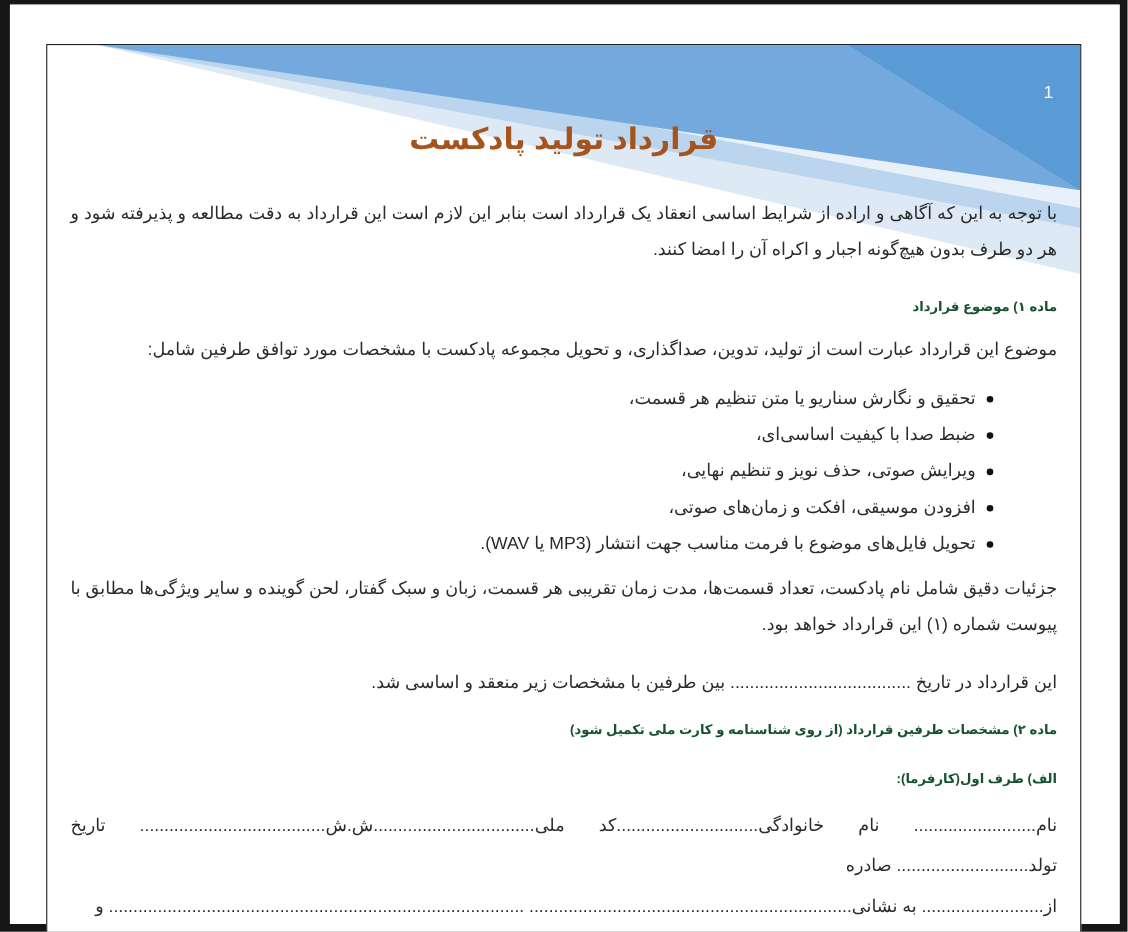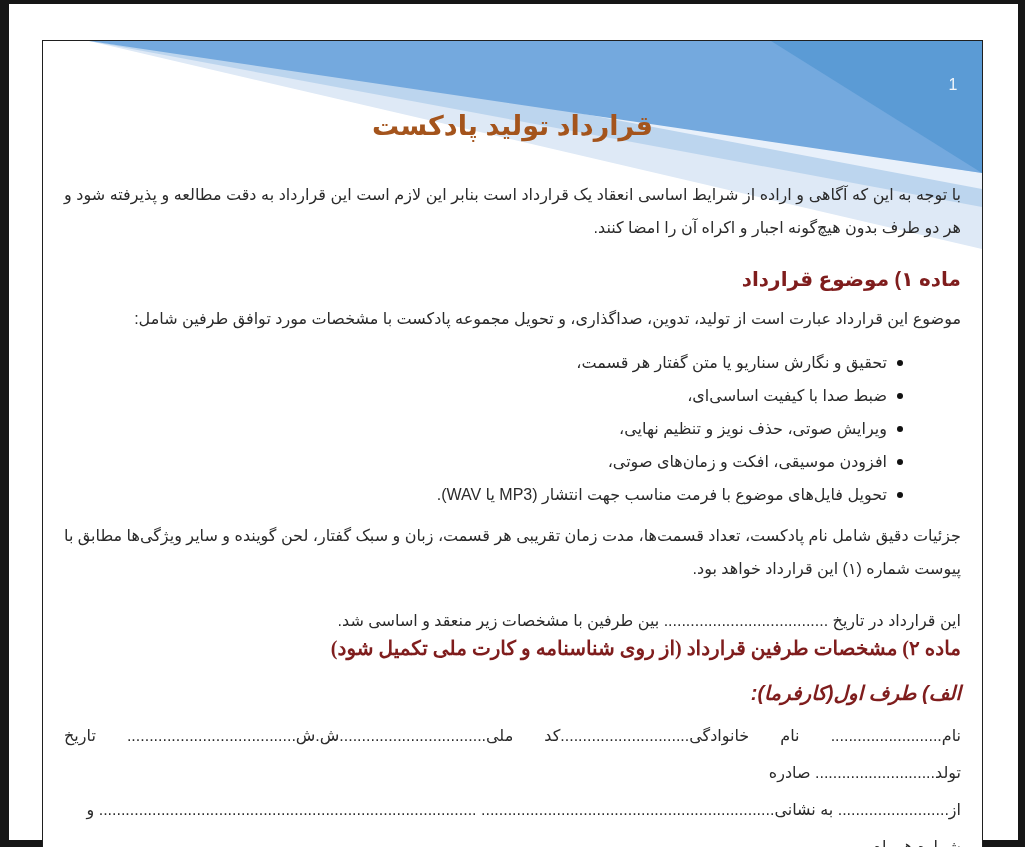--- a/index.html
+++ b/index.html
@@ -28,35 +28,35 @@
   }
   
   .content{position:relative;padding:0 21px;color:#2b2b2b;font-size:16px;}
   .doc-title{
     margin:70px 0 0;text-align:center;font-weight:bold;font-size:27px;line-height:30px;
     color:#a4541c;
   }
   p,h2,h3{margin:0;font-weight:normal;}
   .para{line-height:33px;text-align:justify;}
   .intro{margin-top:37px;}
-  .heading{font-weight:bold;color:#7f1d1d;font-size:20px;line-height:22px;}
+  .heading{font-weight:bold;color:#14532d;font-size:12px;line-height:22px;}
   .h-article1{margin-top:24px;}
   .lead{margin-top:12px;line-height:33px;}
   ul.bullets{list-style:none;margin:11px 58px 0 0;padding:0;}
   ul.bullets li{
     position:relative;padding-right:16px;line-height:33px;
   }
   ul.bullets li::before{
     content:"";position:absolute;right:0;top:14px;width:6px;height:6px;border-radius:50%;
     background:#111;
   }
   .details{margin-top:8px;}
   .date-line{margin-top:19px;line-height:33px;text-align:right;}
-  .h-article2{font-family:Liberation Serif, serif;}
-  .h-party{margin-top:23px;font-style:italic;}
+  .h-article2{margin-top:15px;}
+  .h-party{margin-top:23px;}
   .form-line{line-height:37px;text-align:justify;}
   .form-line.first{margin-top:13px;}
   .form-line.last{text-align:right;}
 </style>
 </head>
 <body>
 
 <div class="viewer">
 </div>
 
@@ -75,21 +75,21 @@
 
     <h1 class="doc-title">قرارداد تولید پادکست</h1>
 
     <p class="para intro">با توجه به این که آگاهی و اراده از شرایط اساسی انعقاد یک قرارداد است بنابر این لازم است این قرارداد به دقت مطالعه و پذیرفته شود و هر دو طرف بدون هیچ‌گونه اجبار و اکراه آن را امضا کنند.</p>
 
     <h2 class="heading h-article1">ماده ۱) موضوع قرارداد</h2>
 
     <p class="para lead">موضوع این قرارداد عبارت است از تولید، تدوین، صداگذاری، و تحویل مجموعه پادکست با مشخصات مورد توافق طرفین شامل:</p>
 
     <ul class="bullets">
-      <li>تحقیق و نگارش سناریو یا متن گفتار هر قسمت،</li>
+      <li>تحقیق و نگارش سناریو یا متن تنظیم هر قسمت،</li>
       <li>ضبط صدا با کیفیت اساسی‌ای،</li>
       <li>ویرایش صوتی، حذف نویز و تنظیم نهایی،</li>
       <li>افزودن موسیقی، افکت و زمان‌های صوتی،</li>
       <li>تحویل فایل‌های موضوع با فرمت مناسب جهت انتشار (MP3 یا WAV).</li>
     </ul>
 
     <p class="para details">جزئیات دقیق شامل نام پادکست، تعداد قسمت‌ها، مدت زمان تقریبی هر قسمت، زبان و سبک گفتار، لحن گوینده و سایر ویژگی‌ها مطابق با پیوست شماره (۱) این قرارداد خواهد بود.</p>
 
     <p class="date-line">این قرارداد در تاریخ ..................................... بین طرفین با مشخصات زیر منعقد و اساسی شد.</p>
 

